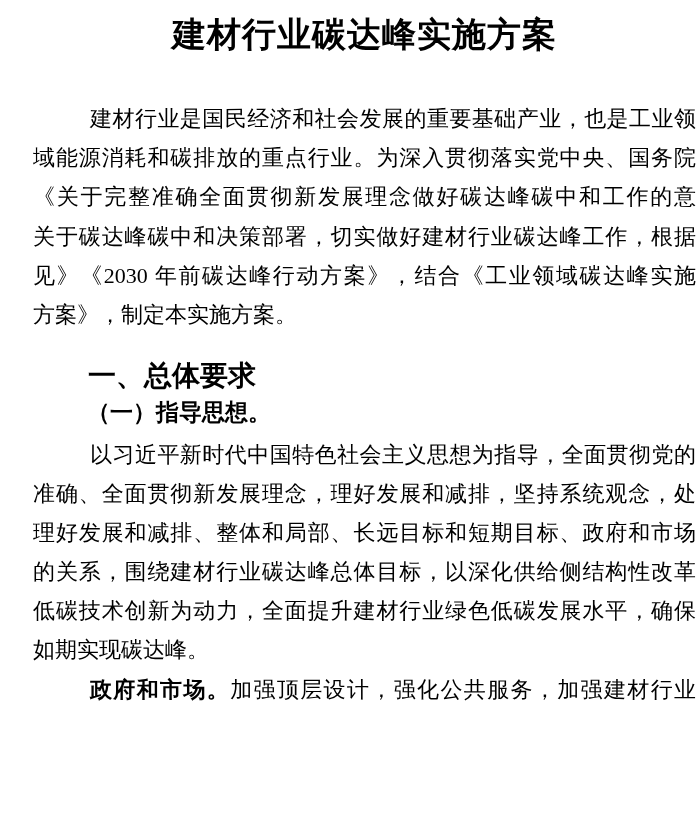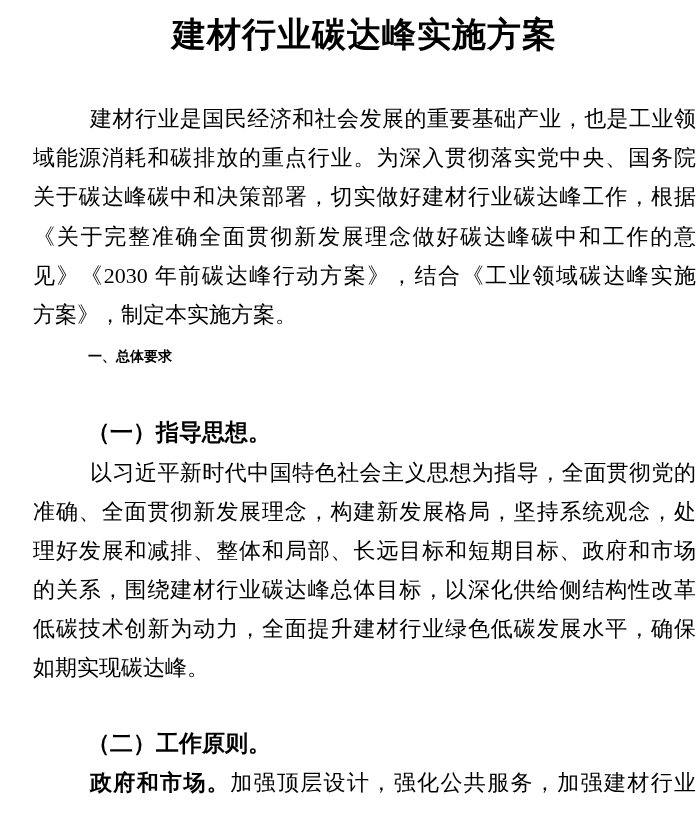--- a/index.html
+++ b/index.html
@@ -42,69 +42,67 @@
     overflow: hidden;
   }
   .line.final {
     text-align: center;
     text-align-last: left;
   }
   .indent {
     text-indent: 57px;
   }
   .h-section {
-    font-family: Liberation Mono, monospace;
+    font-family: Liberation Serif, serif;
     font-weight: 700;
-    font-size: 14px;
+    font-size: 28px;
     line-height: 39.2px;
     height: 39.2px;
     padding-left: 55px;
-    margin-top: 4px;
+    margin-top: 22px;
   }
   .h-sub {
-    font-family: Liberation Serif, serif;
+    font-family: Liberation Mono, monospace;
     font-weight: 700;
     font-size: 23px;
     line-height: 39.2px;
     height: 39.2px;
     padding-left: 54px;
-    margin-top: 36px;
   }
   .lead-bold {
     font-weight: 700;
   }
 </style>
 </head>
 <body>
 
 <div class="page">
 
   <h1 class="doc-title">建材行业碳达峰实施方案</h1>
 
   <div class="para first-block">
     <div class="line indent">建材行业是国民经济和社会发展的重要基础产业，也是工业领</div>
     <div class="line">域能源消耗和碳排放的重点行业。为深入贯彻落实党中央、国务院</div>
+    <div class="line">《关于完整准确全面贯彻新发展理念做好碳达峰碳中和工作的意</div>
     <div class="line">关于碳达峰碳中和决策部署，切实做好建材行业碳达峰工作，根据</div>
-    <div class="line">《关于完整准确全面贯彻新发展理念做好碳达峰碳中和工作的意</div>
     <div class="line">见》《2030 年前碳达峰行动方案》，结合《工业领域碳达峰实施</div>
     <div class="line final">方案》，制定本实施方案。</div>
   </div>
 
   <div class="h-section">一、总体要求</div>
 
   <div class="h-sub">（一）指导思想。</div>
 
   <div class="para">
     <div class="line indent">以习近平新时代中国特色社会主义思想为指导，全面贯彻党的</div>
-    <div class="line">准确、全面贯彻新发展理念，构建新发展格局，坚持系统观念，处</div>
+    <div class="line">准确、全面贯彻新发展理念，理好发展和减排，坚持系统观念，处</div>
     <div class="line">理好发展和减排、整体和局部、长远目标和短期目标、政府和市场</div>
     <div class="line">的关系，围绕建材行业碳达峰总体目标，以深化供给侧结构性改革</div>
     <div class="line">低碳技术创新为动力，全面提升建材行业绿色低碳发展水平，确保</div>
     <div class="line final">如期实现碳达峰。</div>
   </div>
 
-  <div class="h-sub">（二）工作原则。</div>
 
   <div class="para">
     <div class="line indent"><span class="lead-bold">政府和市场。</span><span>加强顶层设计，强化公共服务，加强建材行业</span></div>
   </div>
 
 </div>
 
 </body></html>

